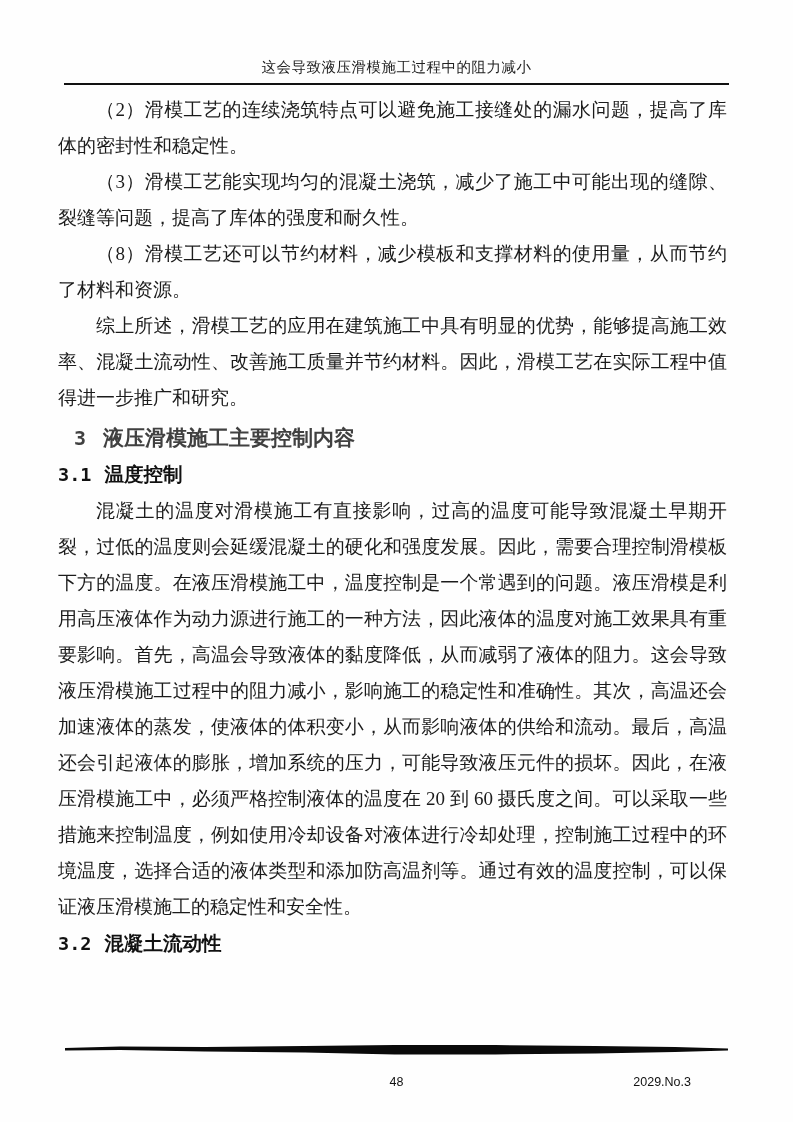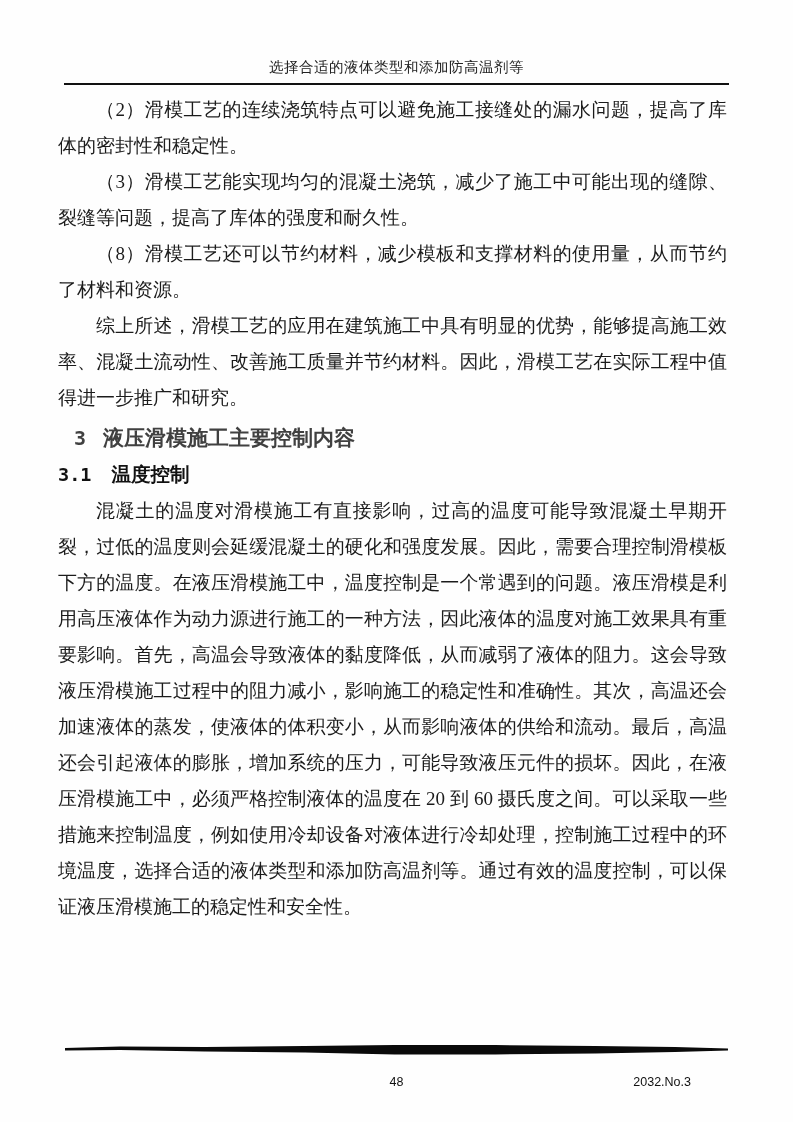--- a/index.html
+++ b/index.html
@@ -63,21 +63,21 @@
     margin: 2px 0 2px 0;
     font-family: "Liberation Sans", "DejaVu Sans", sans-serif;
     font-weight: bold;
     font-size: 19.5px;
     line-height: 33px;
     color: #111;
   }
   .h-level2 .h-num {
     font-family: "DejaVu Sans Mono", monospace;
     font-size: 18.5px;
-    margin-right: 20px;
+    margin-right: 13px;
   }
   
   .footer {
     position: absolute;
     left: 0;
     right: 0;
     top: 1044px;
   }
   .footer-bar {
     display: block;
@@ -104,21 +104,21 @@
     right: 102px;
     top: 0;
   }
 </style>
 </head>
 <body>
 
 <div class="page">
 
   <div class="header">
-    <div class="header-title">选择合适的液体类型和添加防高温剂等</div>
+    <div class="header-title">这会导致液压滑模施工过程中的阻力减小</div>
     <div class="header-rule"></div>
   </div>
 
   <div class="content">
 
     <p>（2）滑模工艺的连续浇筑特点可以避免施工接缝处的漏水问题，提高了库体的密封性和稳定性。</p>
 
     <p>（3）滑模工艺能实现均匀的混凝土浇筑，减少了施工中可能出现的缝隙、裂缝等问题，提高了库体的强度和耐久性。</p>
 
     <p>（8）滑模工艺还可以节约材料，减少模板和支撑材料的使用量，从而节约了材料和资源。</p>
@@ -128,27 +128,30 @@
     <div class="h-level1">
       <span class="h-num">3</span><span>液压滑模施工主要控制内容</span>
     </div>
 
     <div class="h-level2">
       <span class="h-num">3.1</span><span>温度控制</span>
     </div>
 
     <p>混凝土的温度对滑模施工有直接影响，过高的温度可能导致混凝土早期开裂，过低的温度则会延缓混凝土的硬化和强度发展。因此，需要合理控制滑模板下方的温度。在液压滑模施工中，温度控制是一个常遇到的问题。液压滑模是利用高压液体作为动力源进行施工的一种方法，因此液体的温度对施工效果具有重要影响。首先，高温会导致液体的黏度降低，从而减弱了液体的阻力。这会导致液压滑模施工过程中的阻力减小，影响施工的稳定性和准确性。其次，高温还会加速液体的蒸发，使液体的体积变小，从而影响液体的供给和流动。最后，高温还会引起液体的膨胀，增加系统的压力，可能导致液压元件的损坏。因此，在液压滑模施工中，必须严格控制液体的温度在 20 到 60 摄氏度之间。可以采取一些措施来控制温度，例如使用冷却设备对液体进行冷却处理，控制施工过程中的环境温度，选择合适的液体类型和添加防高温剂等。通过有效的温度控制，可以保证液压滑模施工的稳定性和安全性。</p>
 
+    <div class="h-level2">
+      <span class="h-num">3.2</span><span>混凝土流动性</span>
+    </div>
 
 
   </div>
 
   <div class="footer">
     <svg class="footer-bar" viewBox="0 0 663 13" preserveAspectRatio="none" aria-hidden="true">
       <polygon fill="#0a0a0a" points="0,4 55,2.5 140,3 240,2 330,1 430,1 530,2 610,3 663,4.5 663,6.5 610,8 530,9.5 430,10.5 330,10.5 240,8.5 140,7.5 55,6 0,6.5"></polygon>
     </svg>
     <div class="footer-row">
       <span class="footer-page">48</span>
-      <span class="footer-issue">2032.No.3</span>
+      <span class="footer-issue">2029.No.3</span>
     </div>
   </div>
 
 </div>
 
 </body></html>

